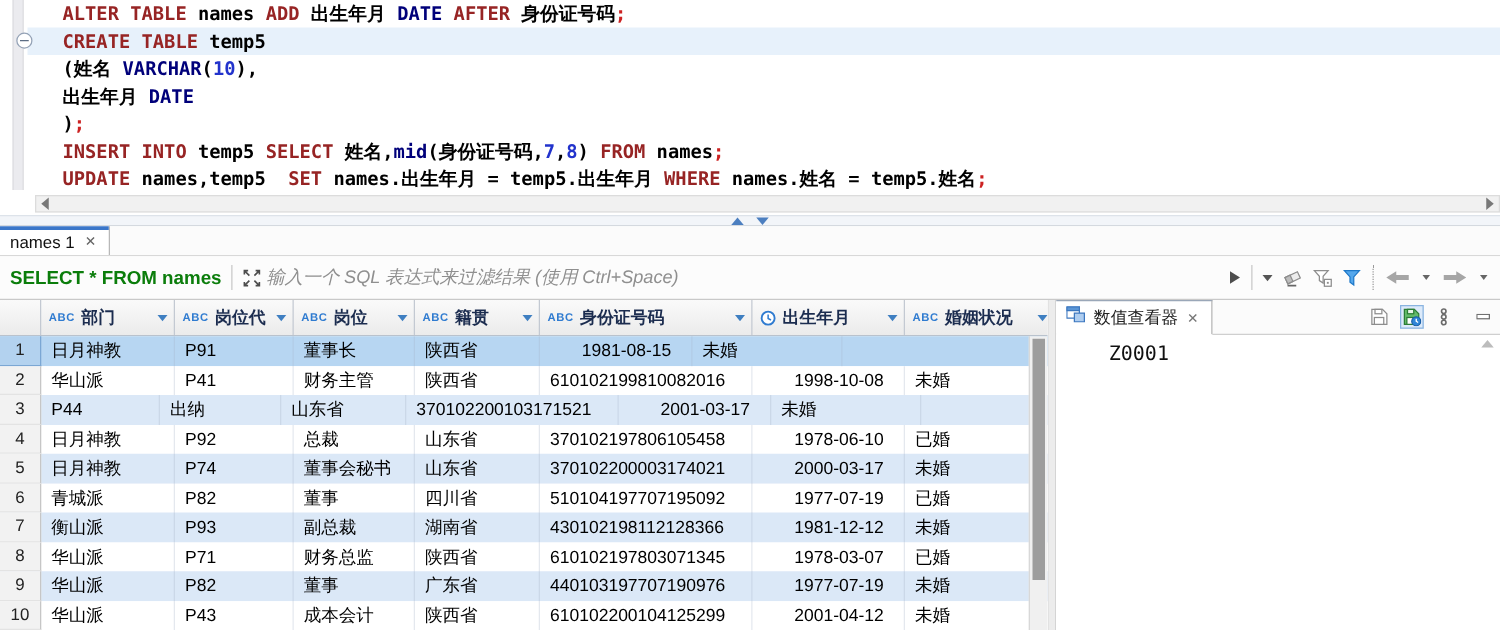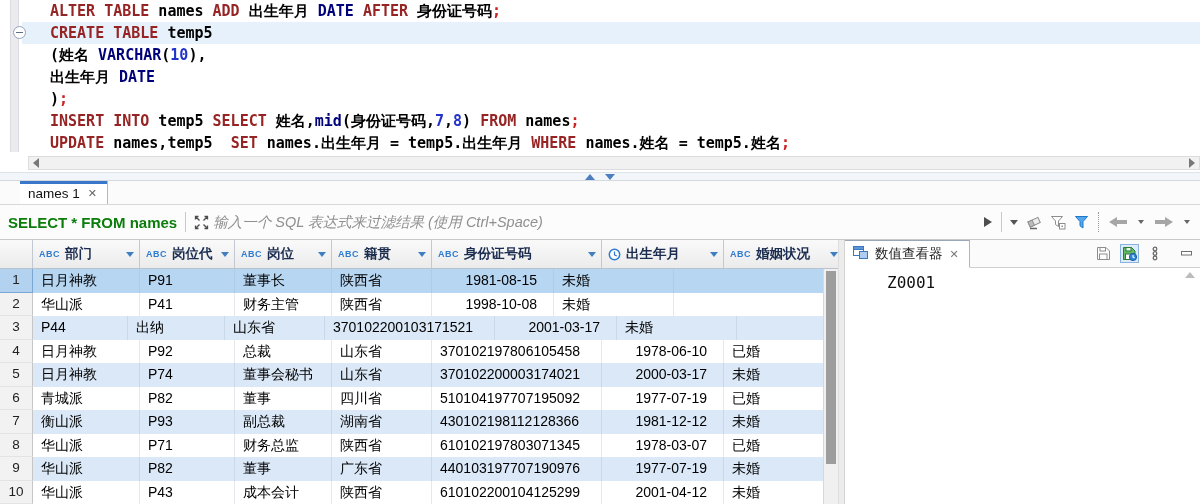--- a/index.html
+++ b/index.html
@@ -31,21 +31,21 @@
   .tri-left  { border-top:5px solid transparent; border-bottom:5px solid transparent; border-right:6px solid #787878; }
   .tri-right { border-top:5px solid transparent; border-bottom:5px solid transparent; border-left:6px solid #787878; }
 
   
   .sash { height:9px; flex:none; background:#f2f5f9; border-top:1px solid #dde3ea; border-bottom:1px solid #d4d9df;
           display:flex; align-items:center; justify-content:center; gap:10px; }
   .sash .up   { border-left:5px solid transparent; border-right:5px solid transparent; border-bottom:6px solid #4c7fc0; }
   .sash .down { border-left:5px solid transparent; border-right:5px solid transparent; border-top:6px solid #4c7fc0; }
 
   
-  .tabbar { height:24px; flex:none; background:#fbfbfb; display:flex; align-items:stretch; border-bottom:1px solid #d8d8d8;padding-left:20px; }
+  .tabbar { height:24px; flex:none; background:#fbfbfb; display:flex; align-items:stretch; border-bottom:1px solid #d8d8d8; }
   .rtab { position:relative; width:88px; background:#fff; border-right:1px solid #b8b8b8;
           display:flex; align-items:center; padding:0 8px; gap:8px; }
   .rtab::before { content:""; position:absolute; left:0; right:0; top:0; height:3px; background:#3a76c9; }
   .rtab .lbl { font-size:13.5px; color:#111; margin-top:2px; }
   .rtab .x { font-size:11px; color:#666; margin-top:2px; }
 
   
   .filterbar { height:35px; flex:none; background:#fcfcfc; border-bottom:1px solid #c9c9c9;
                display:flex; align-items:center; padding:0 4px; overflow:hidden; }
   .fquery { color:#0b7d0b; font-weight:700; font-size:15px; white-space:nowrap; padding:0 4px; }
@@ -256,20 +256,21 @@
             <div class="gcell" style="width: 100px;">陕西省</div>
             <div class="gcell right" style="width: 122px;">1981-08-15</div>
             <div class="gcell" style="width: 120px;">未婚</div>
           </div>
           <div class="grow">
             <div class="rn">2</div>
             <div class="gcell" style="width: 107px;">华山派</div>
             <div class="gcell" style="width: 95px;">P41</div>
             <div class="gcell" style="width: 97px;">财务主管</div>
             <div class="gcell" style="width: 100px;">陕西省</div>
+            <div class="gcell" style="width: 170px;">610102199810082016</div>
             <div class="gcell right" style="width: 122px;">1998-10-08</div>
             <div class="gcell" style="width: 120px;">未婚</div>
           </div>
           <div class="grow stripe">
             <div class="rn">3</div>
             <div class="gcell" style="width: 95px;">P44</div>
             <div class="gcell" style="width: 97px;">出纳</div>
             <div class="gcell" style="width: 100px;">山东省</div>
             <div class="gcell" style="width: 170px;">370102200103171521</div>
             <div class="gcell right" style="width: 122px;">2001-03-17</div>

